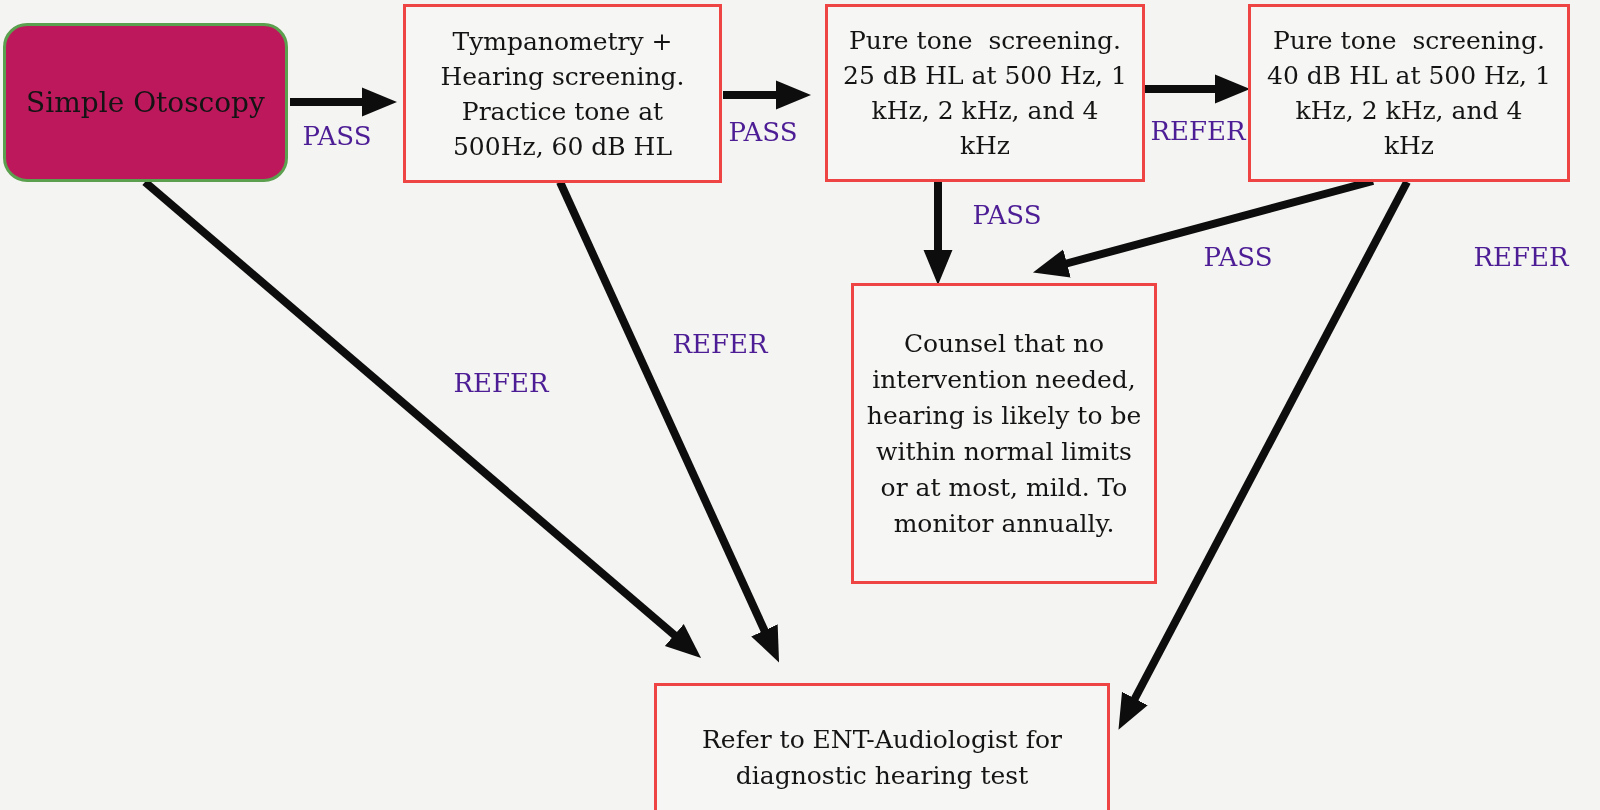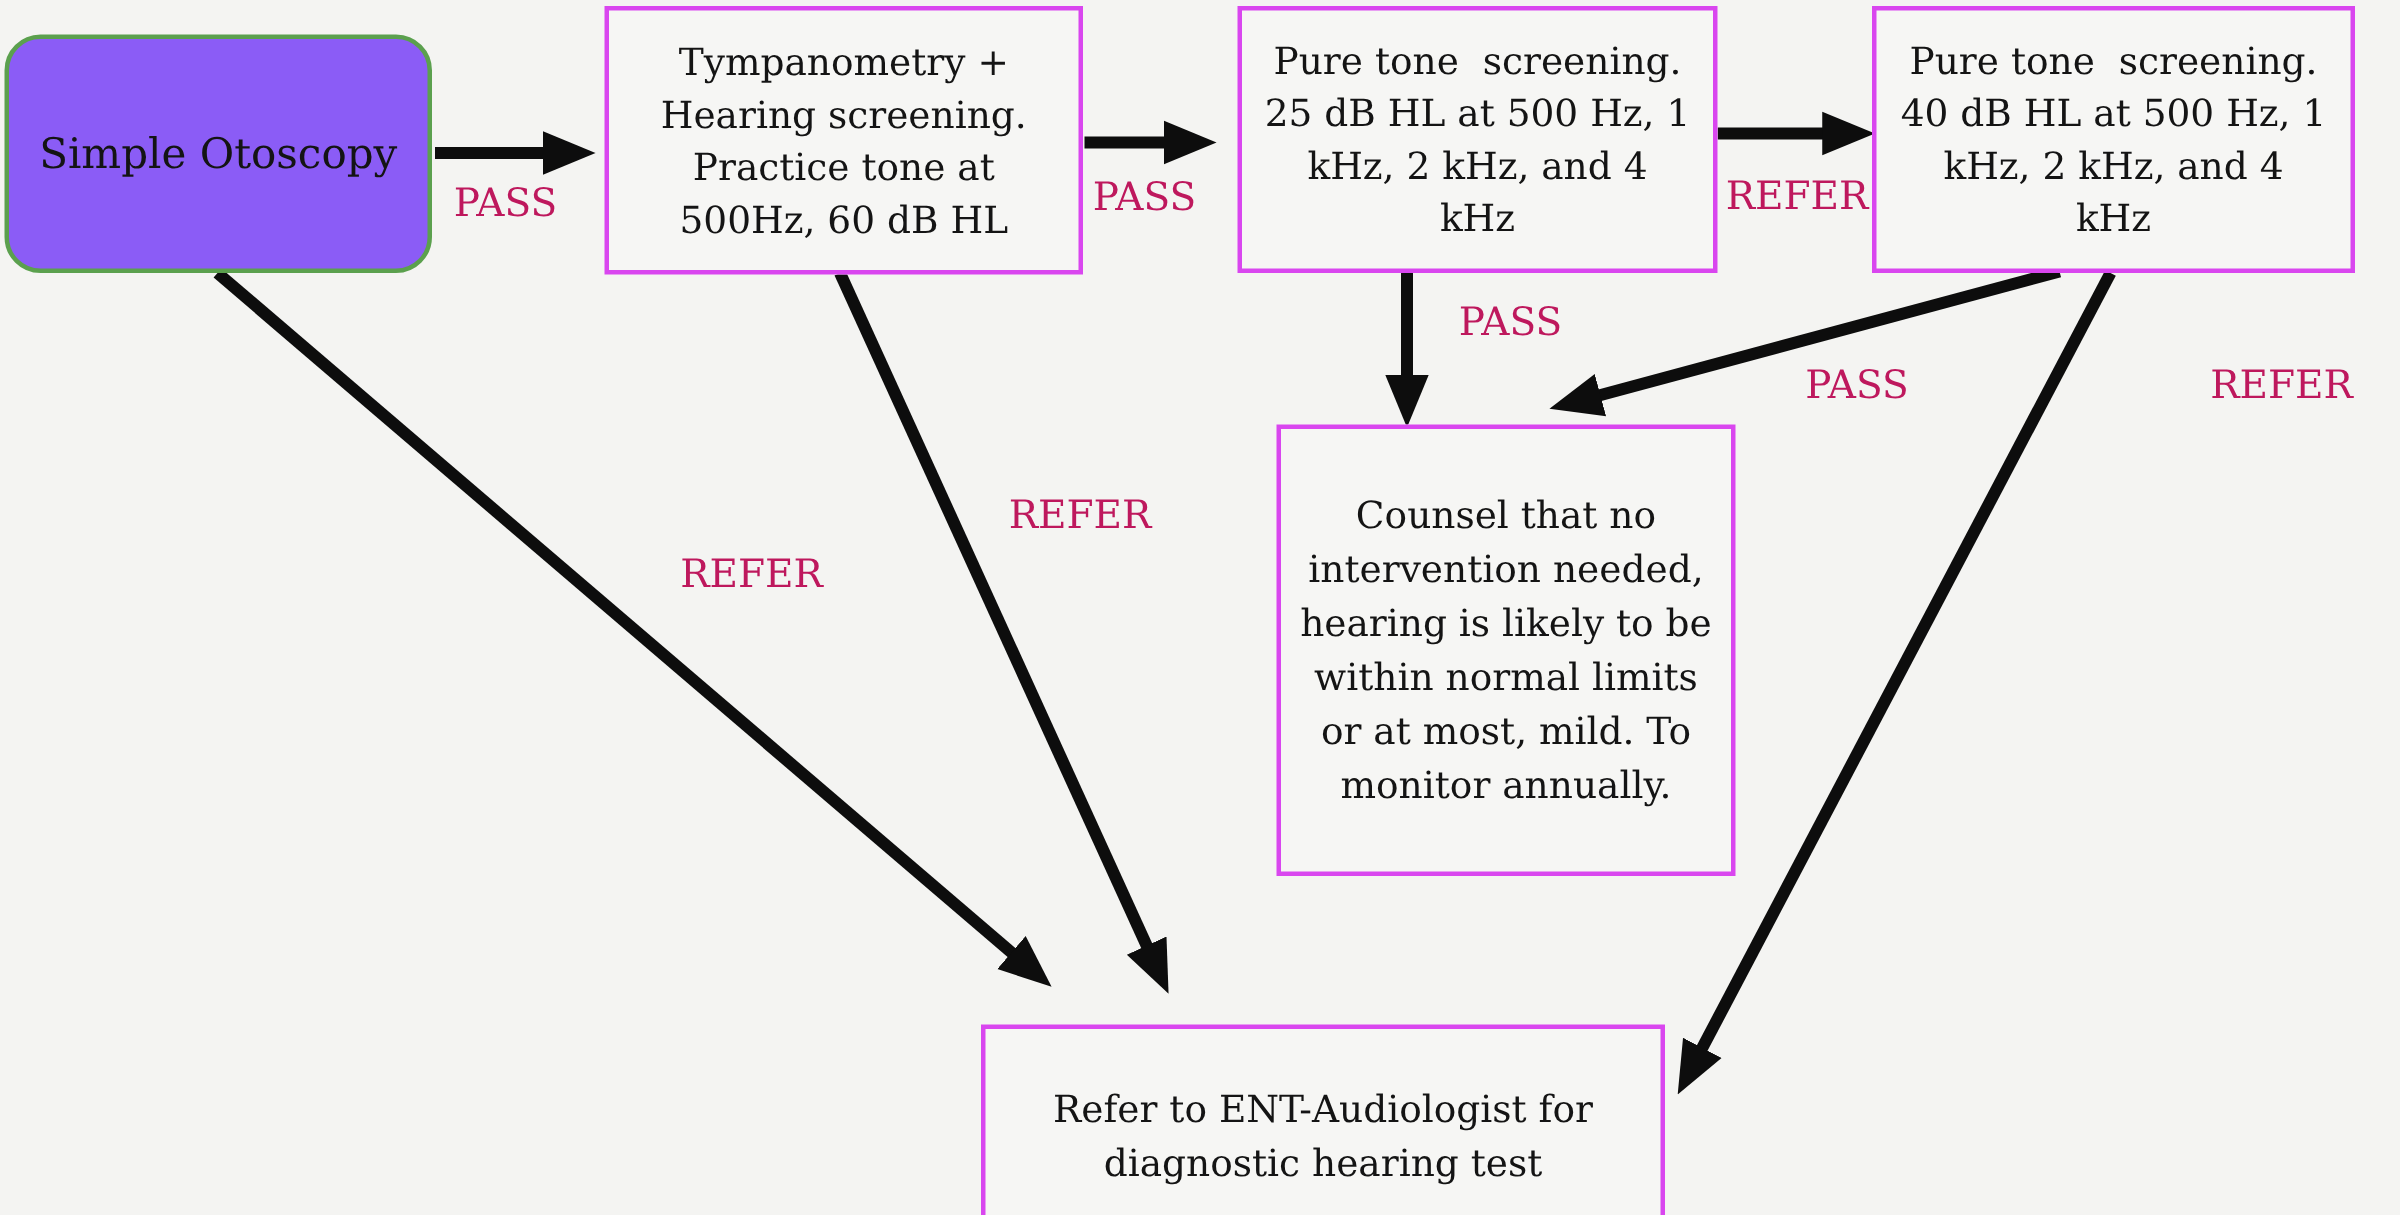--- a/index.html
+++ b/index.html
@@ -30,39 +30,39 @@
   }
   .node {
     position: absolute;
     display: flex;
     align-items: center;
     justify-content: center;
     text-align: center;
     white-space: pre-wrap;
     box-sizing: border-box;
     background: #f6f6f4;
-    border: 3px solid #d946ef;
+    border: 3px solid #ef4444;
     font-size: 25px;
     line-height: 35px;
   }
   .node.rounded {
-    background: #8b5cf6;
+    background: #be185d;
     border: 3px solid #5ba04e;
     border-radius: 24px;
     font-size: 28px;
     line-height: 34px;
   }
   .node.counsel { line-height: 36px; }
   .node.bottom  { line-height: 36px; }
   .edge-label {
     position: absolute;
     transform: translate(-50%, -50%);
     font-size: 26px;
     white-space: nowrap;
-    color: #be185d;
+    color: #4c1d95;
   }
 </style>
 </head>
 <body>
 
 <div id="canvas">
 
   <svg id="arrows" viewBox="0 0 1600 810" xmlns="http://www.w3.org/2000/svg">
     <defs>
       <marker id="ah" viewBox="0 0 4 4" markerWidth="4.4" markerHeight="4.4" refX="0.7" refY="2" orient="auto">

